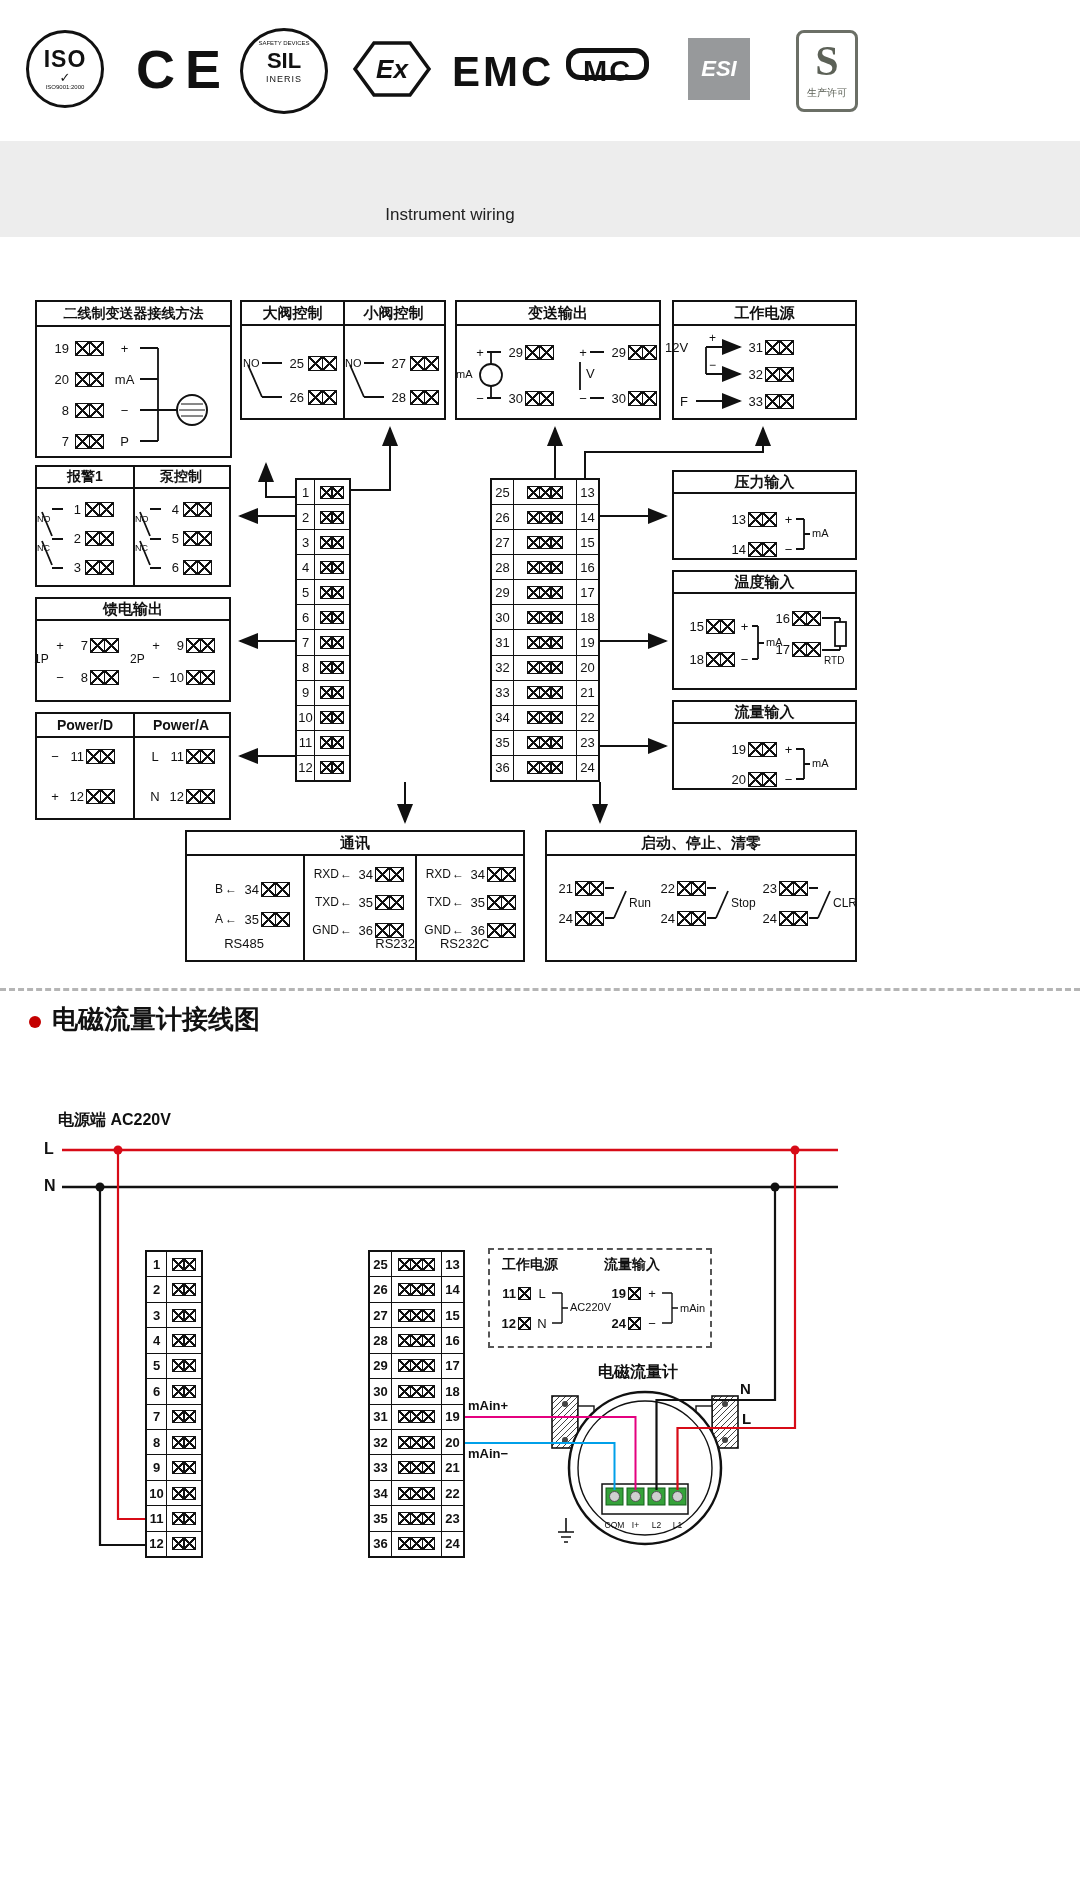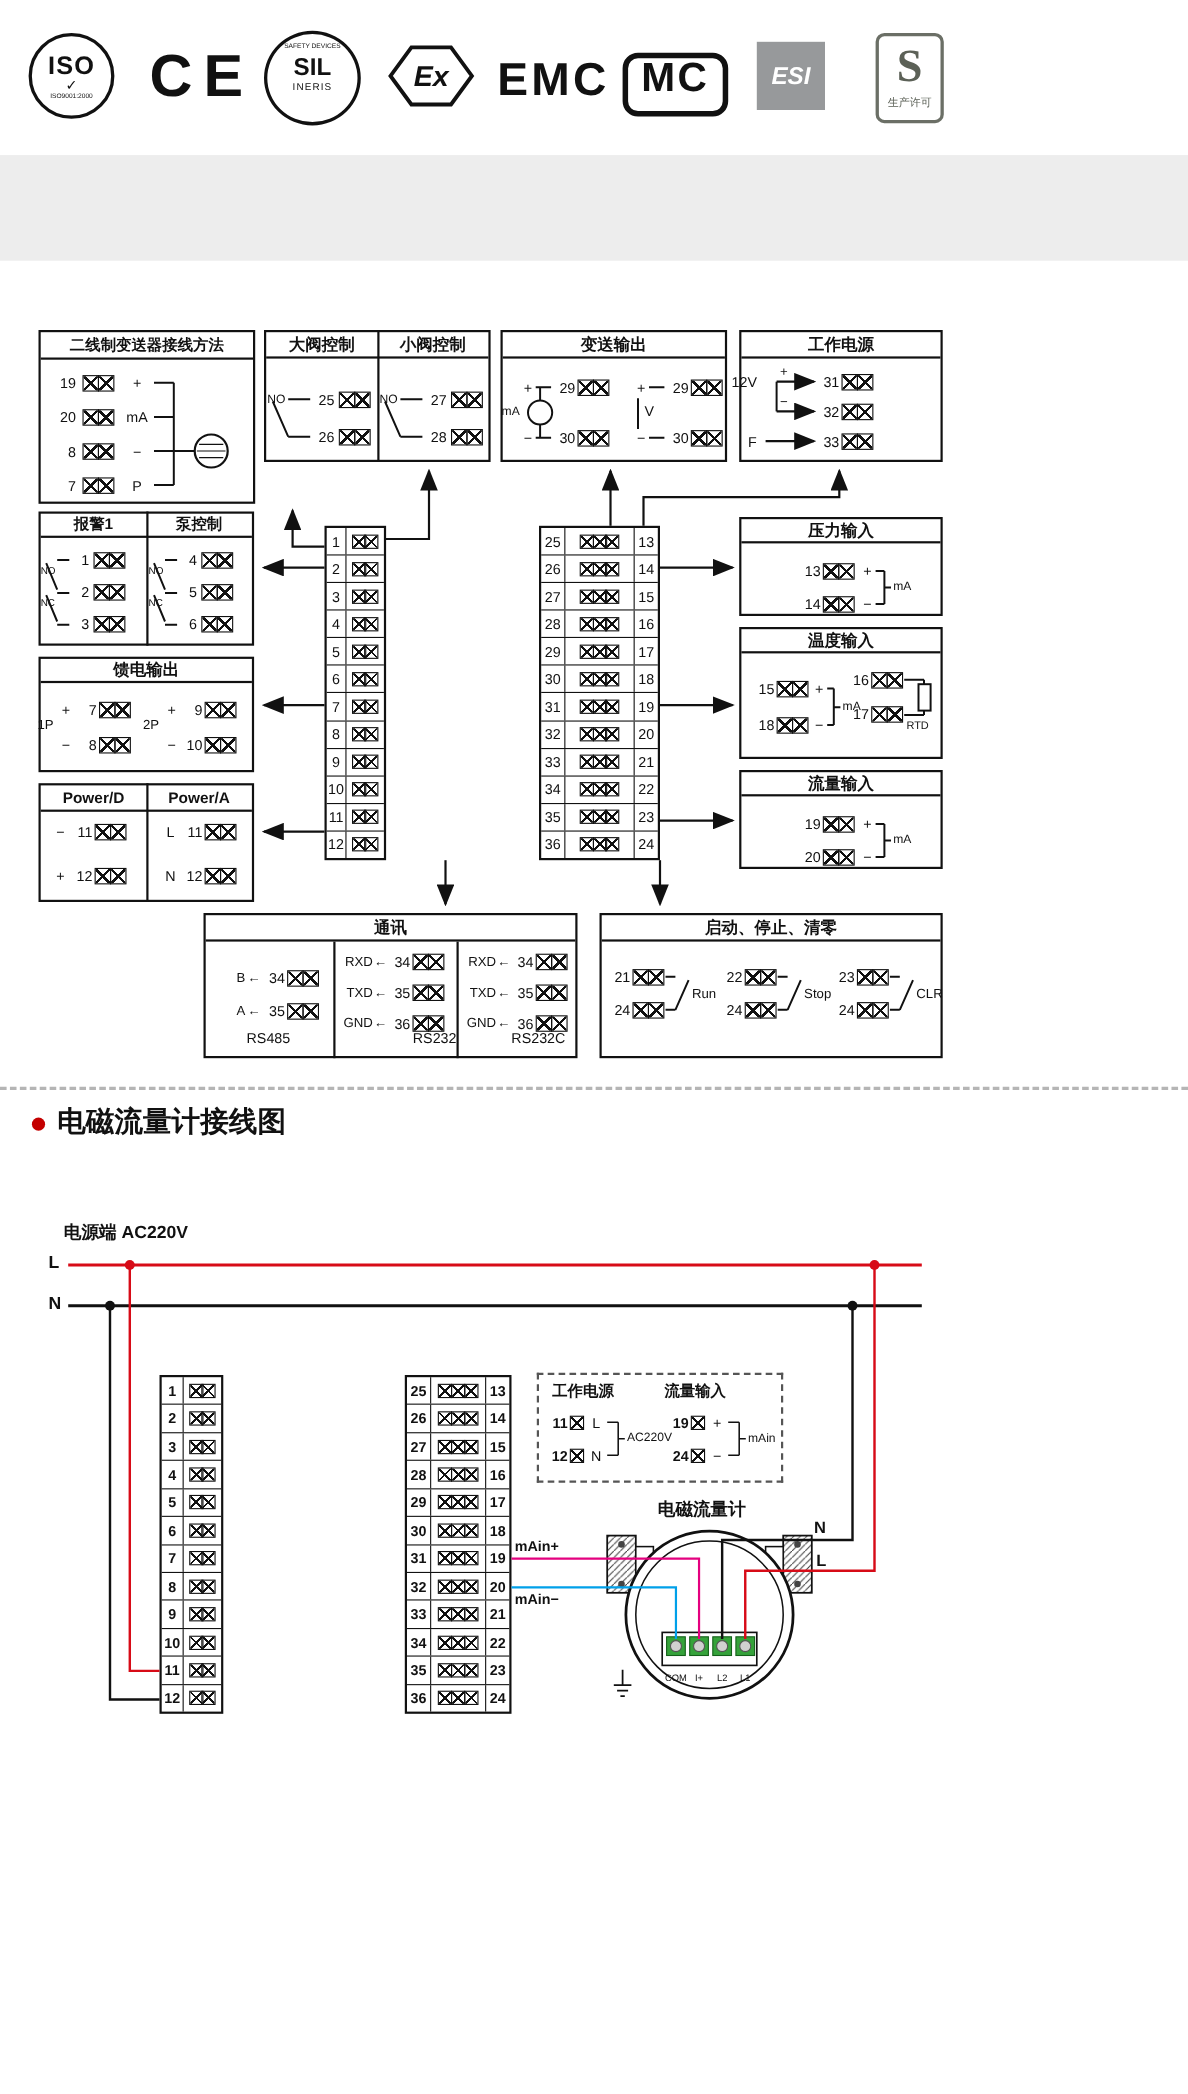--- a/index.html
+++ b/index.html
@@ -40,28 +40,29 @@
   <div class="abs" style="left:240px;top:28px;width:88px;height:86px;border:3px solid #111;border-radius:50%;text-align:center">
     <div style="font-size:6px;margin-top:9px">SAFETY DEVICES</div>
     <div style="font-size:22px;font-weight:bold;margin-top:2px">SIL</div>
     <div style="font-size:9px;letter-spacing:1px">INERIS</div>
   </div>
   <svg class="abs" style="left:352px;top:40px" width="80" height="58" viewBox="0 0 80 58">
     <polygon points="22,3 58,3 77,29 58,55 22,55 3,29" fill="none" stroke="#111" stroke-width="3.5"></polygon>
     <text x="40" y="38" text-anchor="middle" font-size="26" font-style="italic" font-weight="bold" fill="#111">Ex</text>
   </svg>
   <div class="abs" style="left:452px;top:48px;font-size:42px;font-weight:bold;letter-spacing:3px">EMC</div>
-  <div class="abs" style="left:566px;top:48px;border:5px solid #111;border-radius:14px;padding:0 12px;height:58px;line-height:36px;font-size:37px;font-weight:bold;letter-spacing:2px">MC</div>
+  <div class="abs" style="left:566px;top:48px;border:5px solid #111;border-radius:14px;padding:0 12px;height:32px;line-height:36px;font-size:29px;font-weight:bold;letter-spacing:2px">MC</div>
   <div class="abs" style="left:688px;top:38px;width:62px;height:62px;background:#97999b;color:#fff;font-size:22px;font-weight:bold;font-style:italic;display:flex;align-items:center;justify-content:center">ESI</div>
   <div class="abs" style="left:796px;top:30px;width:62px;height:82px;border:3px solid #6b6f66;border-radius:8px;text-align:center;color:#5c6157">
     <div style="font-family:'Liberation Serif',serif;font-size:42px;font-weight:bold;margin-top:4px">S</div>
     <div style="font-size:10px;margin-top:1px">生产许可</div>
   </div>
 
   <div class="abs" style="left:0;top:141px;width:1080px;height:96px;background:#ededed"></div>
+  <div class="abs" style="left:0;top:205px;width:900px;text-align:center;font-size:17px;color:#222">Instrument wiring</div>
 
   <div class="box" style="left:35px;top:300px;width:197px;height:158px"></div>
   <div class="tstrip" style="left:37px;top:302px;width:193px;height:25px;font-size:14px">
       <span>二线制变送器接线方法</span>
     </div>
 
   <div class="box" style="left:240px;top:300px;width:206px;height:120px"></div>
   <div class="vdiv" style="left:343px;top:300px;height:120px"></div>
   <div class="tstrip" style="left:242px;top:302px;width:202px;height:24px;font-size:15px">
     <span>大阀控制</span>
@@ -804,21 +805,21 @@
       <div class="r" style="height:28px">
       <span class="num" style="width:30px;font-size:12px">GND</span>
       <span class="sgn" style="width:14px;font-size:12px">←</span>
       <span class="num" style="width:20px">36</span>
       <span class="t2" style="margin-left:2px">
           <i class="t"></i>
           <i class="t"></i>
         </span>
     </div>
     </div>
-  <div class="abs" style="left:415px;top:936px;width:99px;text-align:right;font-size:13px">RS232C</div>
+  <div class="abs" style="left:415px;top:936px;width:99px;text-align:center;font-size:13px">RS232C</div>
 
   <div class="abs r" style="left:553px;top:878px;height:20px">
       <span class="num" style="width:20px">21</span>
       <span class="t2" style="margin-left:2px">
         <i class="t"></i>
         <i class="t"></i>
       </span>
     </div>
   <div class="abs r" style="left:553px;top:908px;height:20px">
       <span class="num" style="width:20px">24</span>

